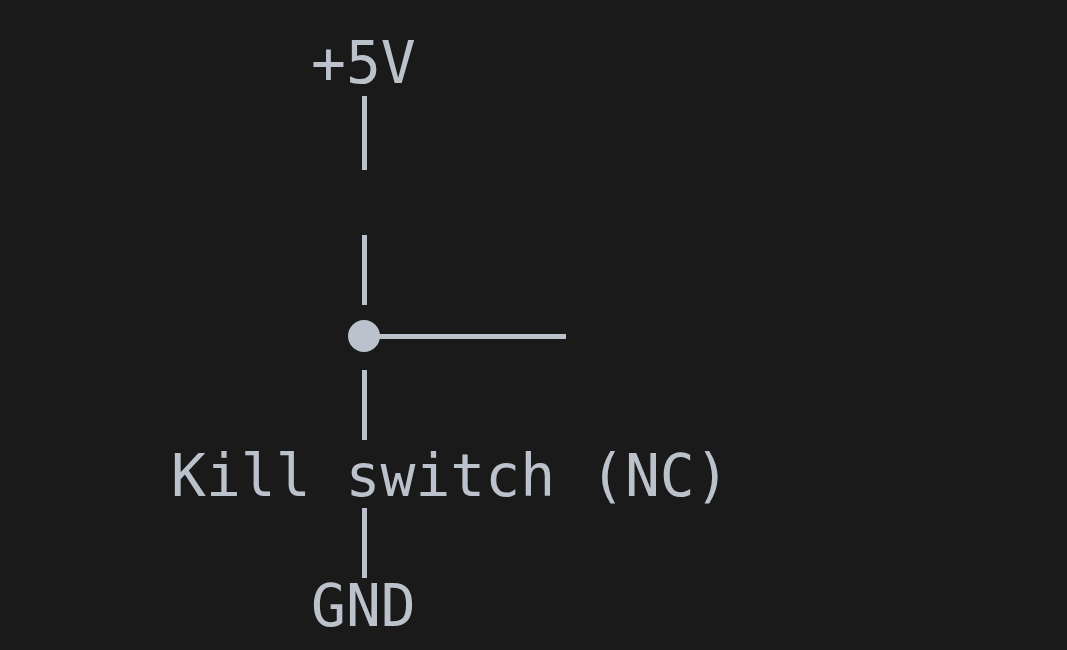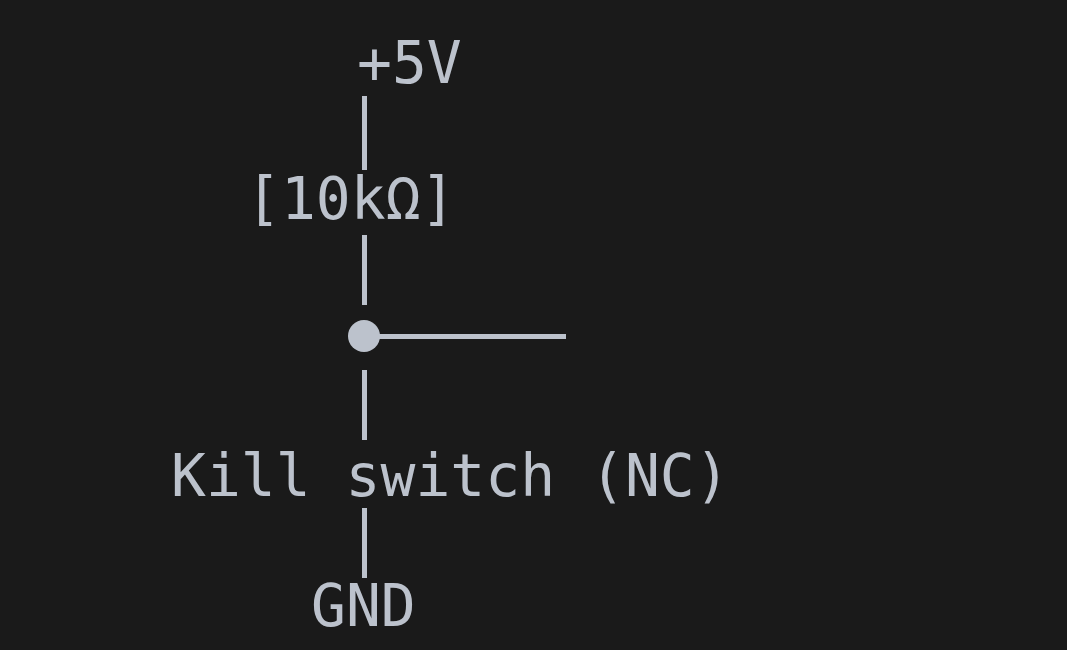--- a/index.html
+++ b/index.html
@@ -56,36 +56,35 @@
   .label {
     position: absolute;
     font-family: "DejaVu Sans Mono", monospace;
     font-size: 58px;
     line-height: 58px;
     color: #bcc2cc;
     white-space: pre;
     letter-spacing: 0px;
   }
 
-  .label-supply   { left: 311px; top: 34px; margin-left: 46px; }
+  .label-supply   { left: 311px; top: 34px; }
   .label-resistor { left: 246px; top: 170px; }
   .label-signal   { left: 592px; top: 307px; }
   .label-switch   { left: 171px; top: 447px; text-align: center; }
   .label-ground   { left: 311px; top: 577px; }
 </style>
 </head>
 <body>
 
 <div id="diagram">
 
   <div class="label label-supply">+5V</div>
 
   <div class="wire-v seg-supply"></div>
 
-  <div class="label label-resistor">[10kΩ]</div>
 
   <div class="wire-v seg-resistor"></div>
 
   <div class="junction"></div>
 
   <div class="wire-h seg-signal"></div>
 
 
   <div class="wire-v seg-switch-top"></div>
 

